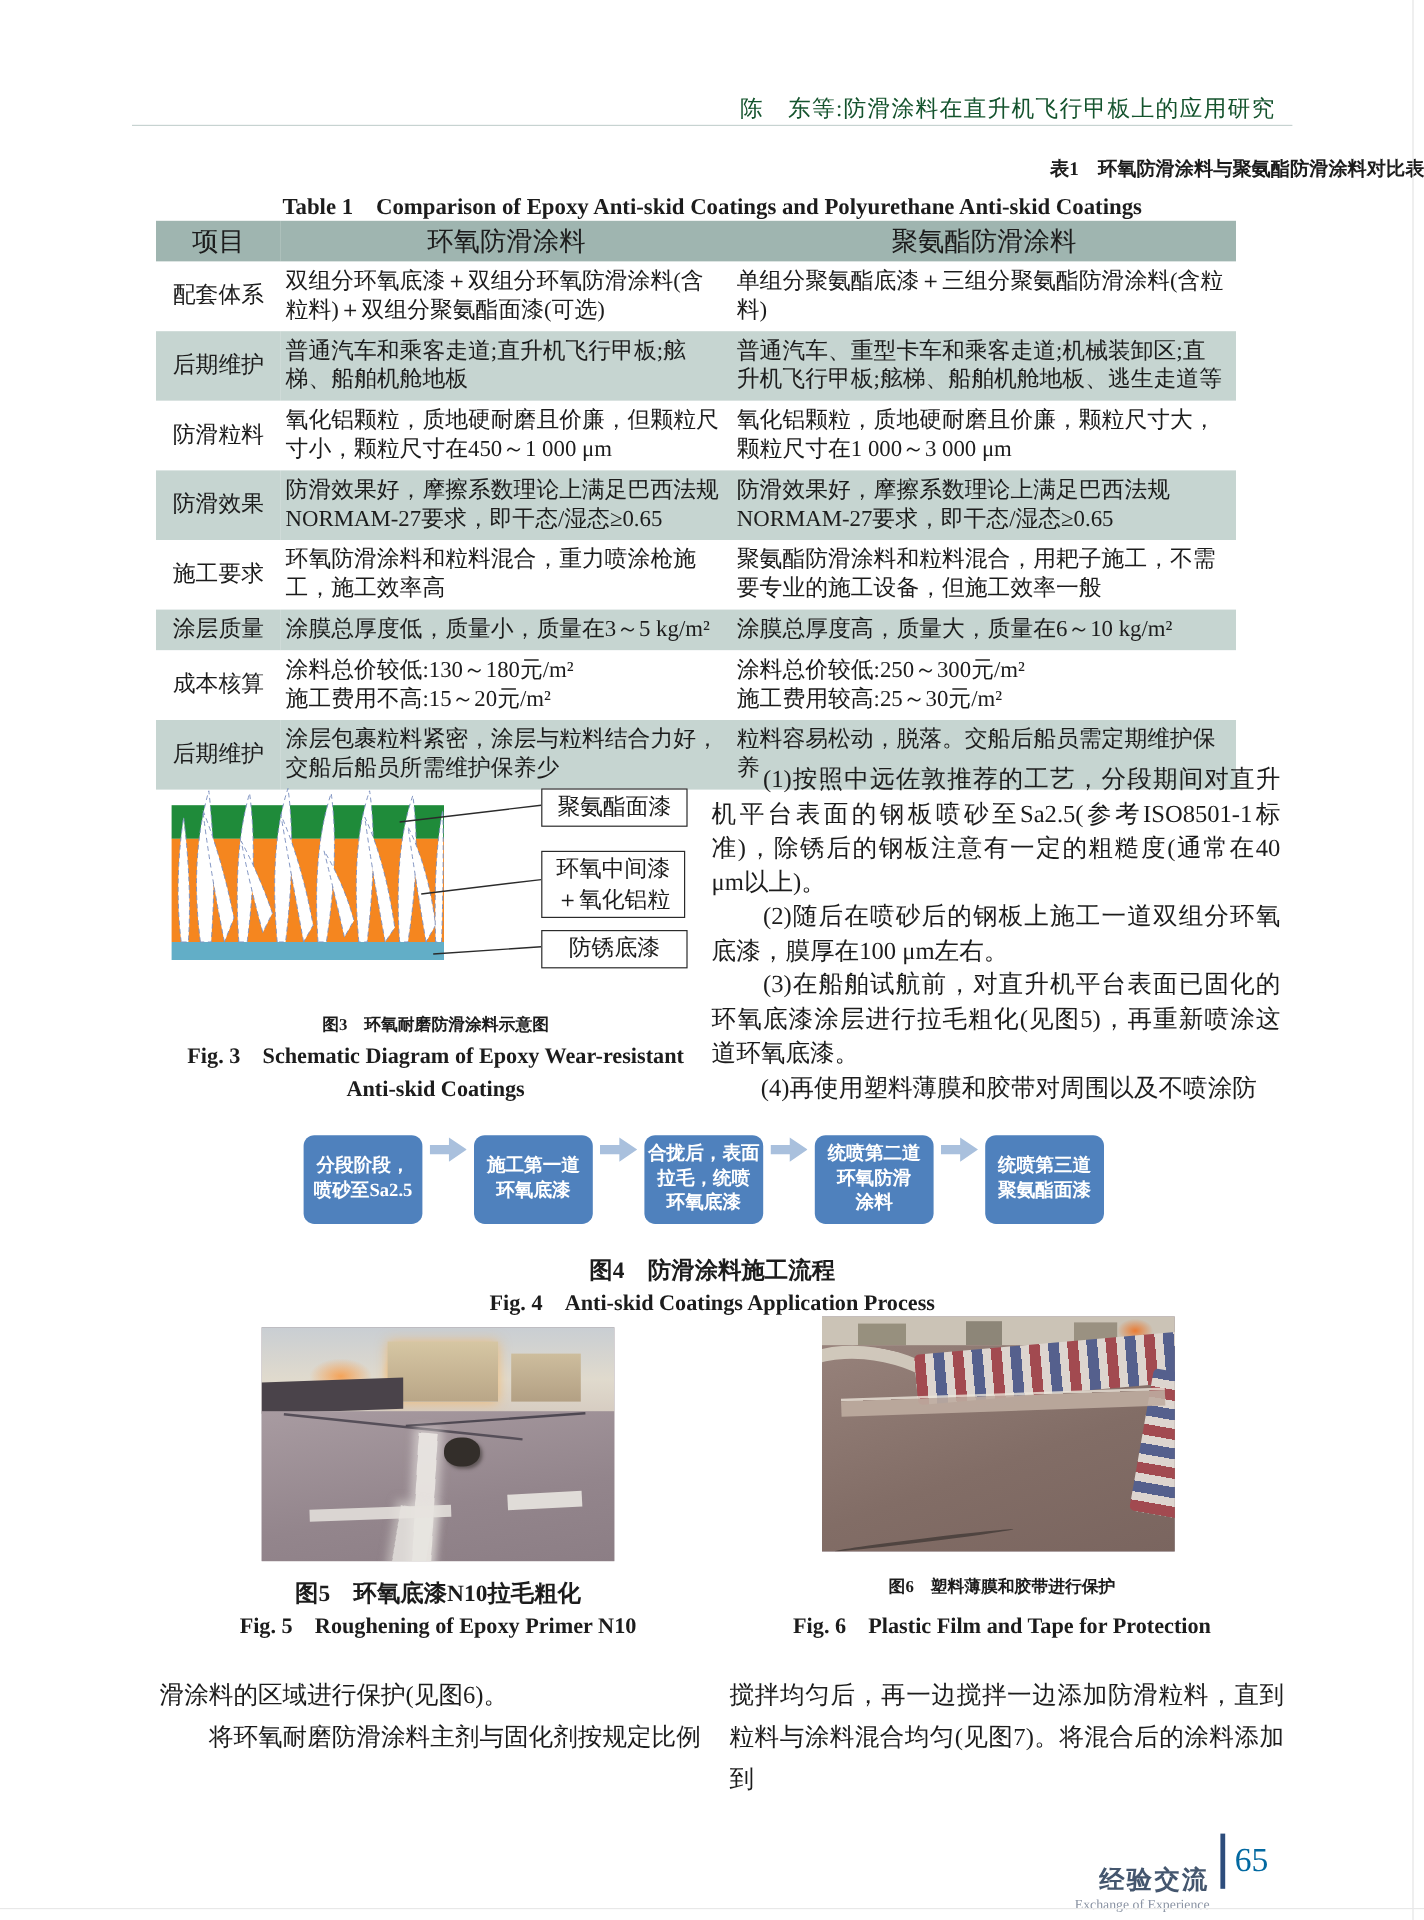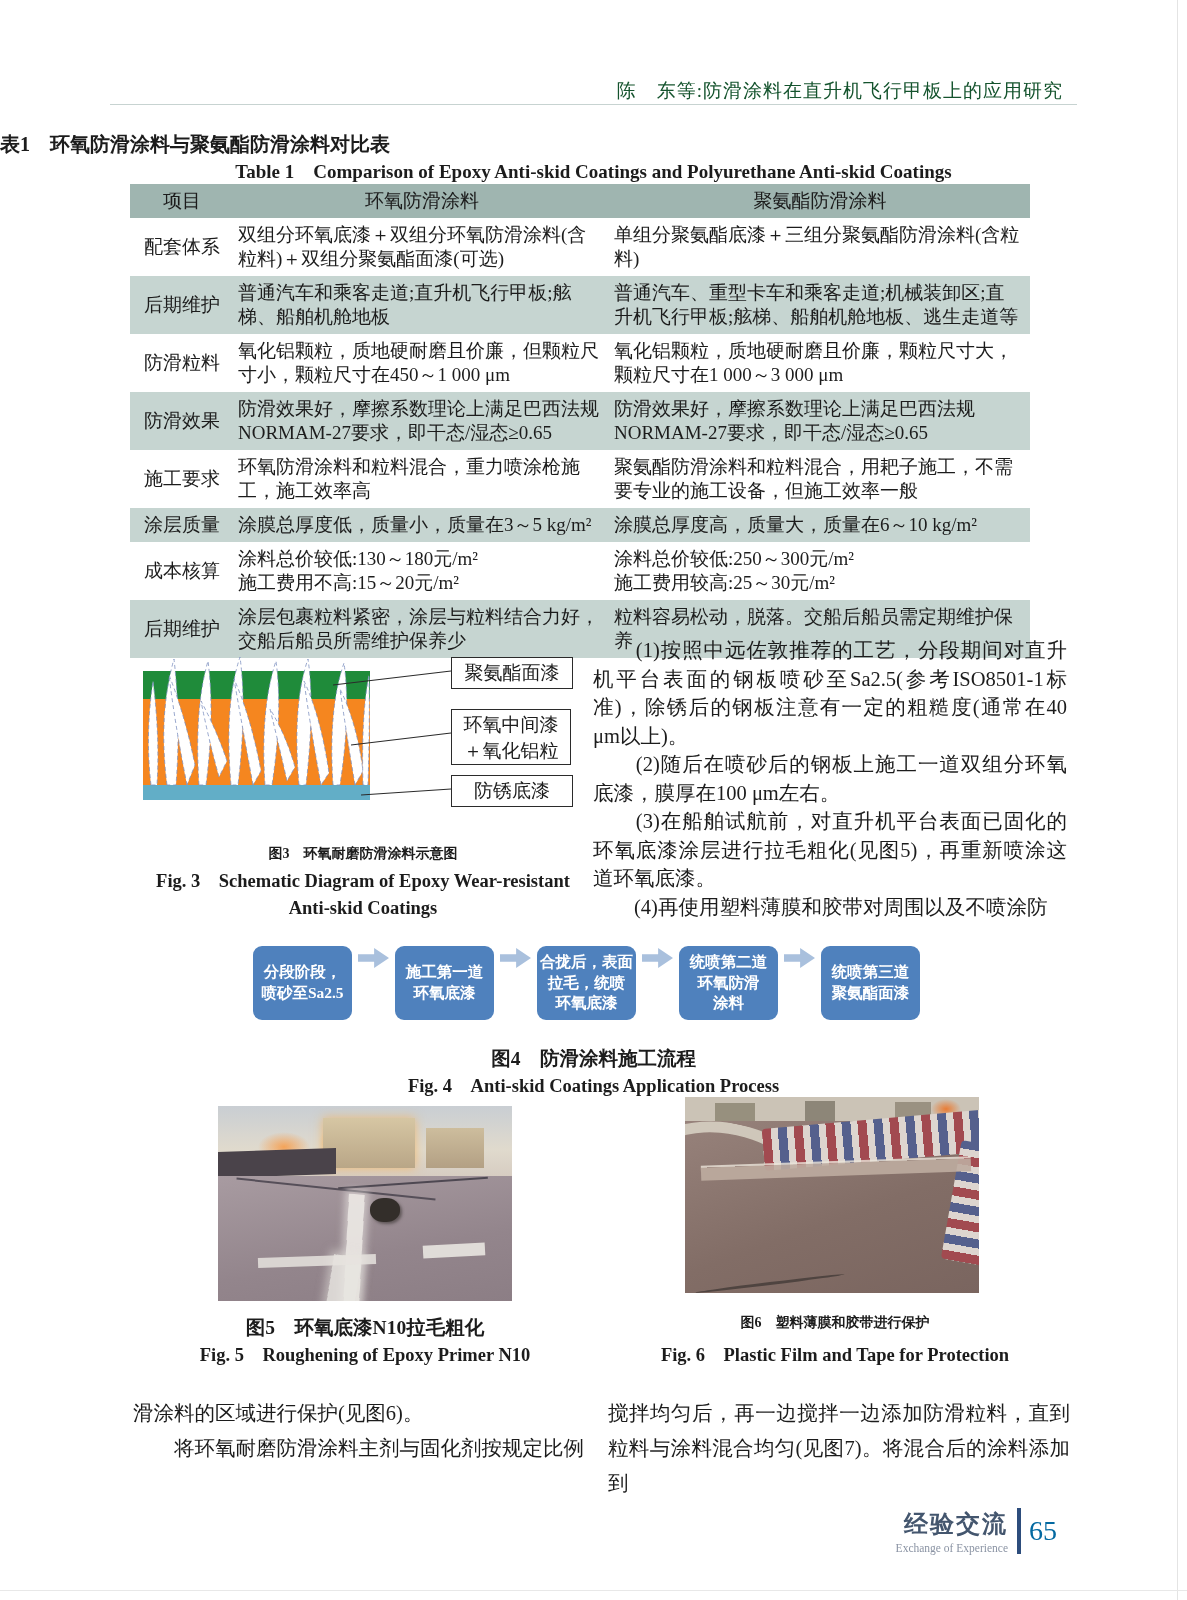--- a/index.html
+++ b/index.html
@@ -6,31 +6,31 @@
   .page{position:relative;width:1187px;height:1600px;background:#ffffff;overflow:hidden;
         font-family:"Liberation Serif","DejaVu Serif",serif;color:#1c1c1c;}
   .edge-right{position:absolute;top:0;bottom:0;right:9px;width:1px;background:#e4e4e4;}
   .edge-bottom{position:absolute;left:0;right:0;bottom:9px;height:1px;background:#e8e8e8;}
 
   
   .running-title{position:absolute;top:78px;right:124px;font-size:19px;letter-spacing:1px;color:#14532d;}
   .header-rule{position:absolute;left:110px;right:110px;top:104px;border-top:1.5px solid #c7d3d1;}
 
   
-  .t1-zh{position:absolute;left:0;right:0;top:131px;text-align:left;font-weight:bold;font-size:20px;}
+  .t1-zh{position:absolute;left:0;right:0;top:131px;text-align:right;font-weight:bold;font-size:16px;}
   .t1-en{position:absolute;left:0;right:0;top:159px;text-align:center;font-weight:bold;font-size:19px;}
 
   
   table.cmp{position:absolute;left:130px;top:184px;width:900px;border-collapse:collapse;table-layout:fixed;}
   table.cmp col.c1{width:104px}table.cmp col.c2{width:376px}table.cmp col.c3{width:420px}
   table.cmp th,table.cmp td{font-weight:normal;font-size:19px;line-height:24px;vertical-align:middle;
       padding:5px 10px 5px 4px;white-space:pre-line;}
   table.cmp th{text-align:center;padding:5px 2px;}
   table.cmp thead tr{background:#9fb5b0;}
-  table.cmp thead th{font-size:19px;padding:5px 20px;}
+  table.cmp thead th{font-size:22px;padding:5px 20px;}
   table.cmp tbody tr:nth-child(even){background:#c6d5d1;}
   table.cmp tbody tr:nth-child(odd){background:#ffffff;}
 
   
   .leftcol{position:absolute;left:133px;top:645px;width:460px;}
   .fig3-wrap{position:relative;width:445px;height:170px;margin-left:0;}
   .fig3-label{position:absolute;left:318px;width:120px;border:1px solid #2b2b2b;background:#fff;
       text-align:center;font-size:19px;}
   .fig3-l1{top:12px;height:30px;line-height:30px;}
   .fig3-l2{top:64px;height:56px;line-height:26px;padding-top:2px;box-sizing:border-box;white-space:pre-line;}
@@ -104,22 +104,22 @@
   .cap6-en{position:absolute;left:640px;width:390px;top:1342px;text-align:center;font-weight:bold;font-size:18.5px;}
 
   
   .bot-left{position:absolute;left:133px;top:1396px;width:462px;}
   .bot-right{position:absolute;left:608px;top:1396px;width:462px;}
   .bot-left .para,.bot-right .para{line-height:35px;}
 
   
   .footer{position:absolute;right:130px;top:1508px;display:flex;align-items:center;}
   .footer-labels{text-align:right;margin-right:9px;}
-  .footer-zh{font-family:"Liberation Sans","DejaVu Sans",sans-serif;font-weight:bold;font-size:24px;
-      color:#44566e;letter-spacing:2px;}
+  .footer-zh{font-family:"Liberation Sans","DejaVu Sans",sans-serif;font-weight:bold;font-size:21px;
+      color:#44566e;letter-spacing:2px;margin-top:44px;}
   .footer-en{font-size:11.5px;color:#8a93a3;margin-top:2px;}
   .footer-bar{width:4px;height:46px;background:#2d4d7c;margin-right:8px;}
   .footer-num{font-size:28px;color:#0369a1;}
 </style>
 </head>
 <body>
 
 <div class="page">
 
   <div class="running-title">陈　东等:防滑涂料在直升机飞行甲板上的应用研究</div>

